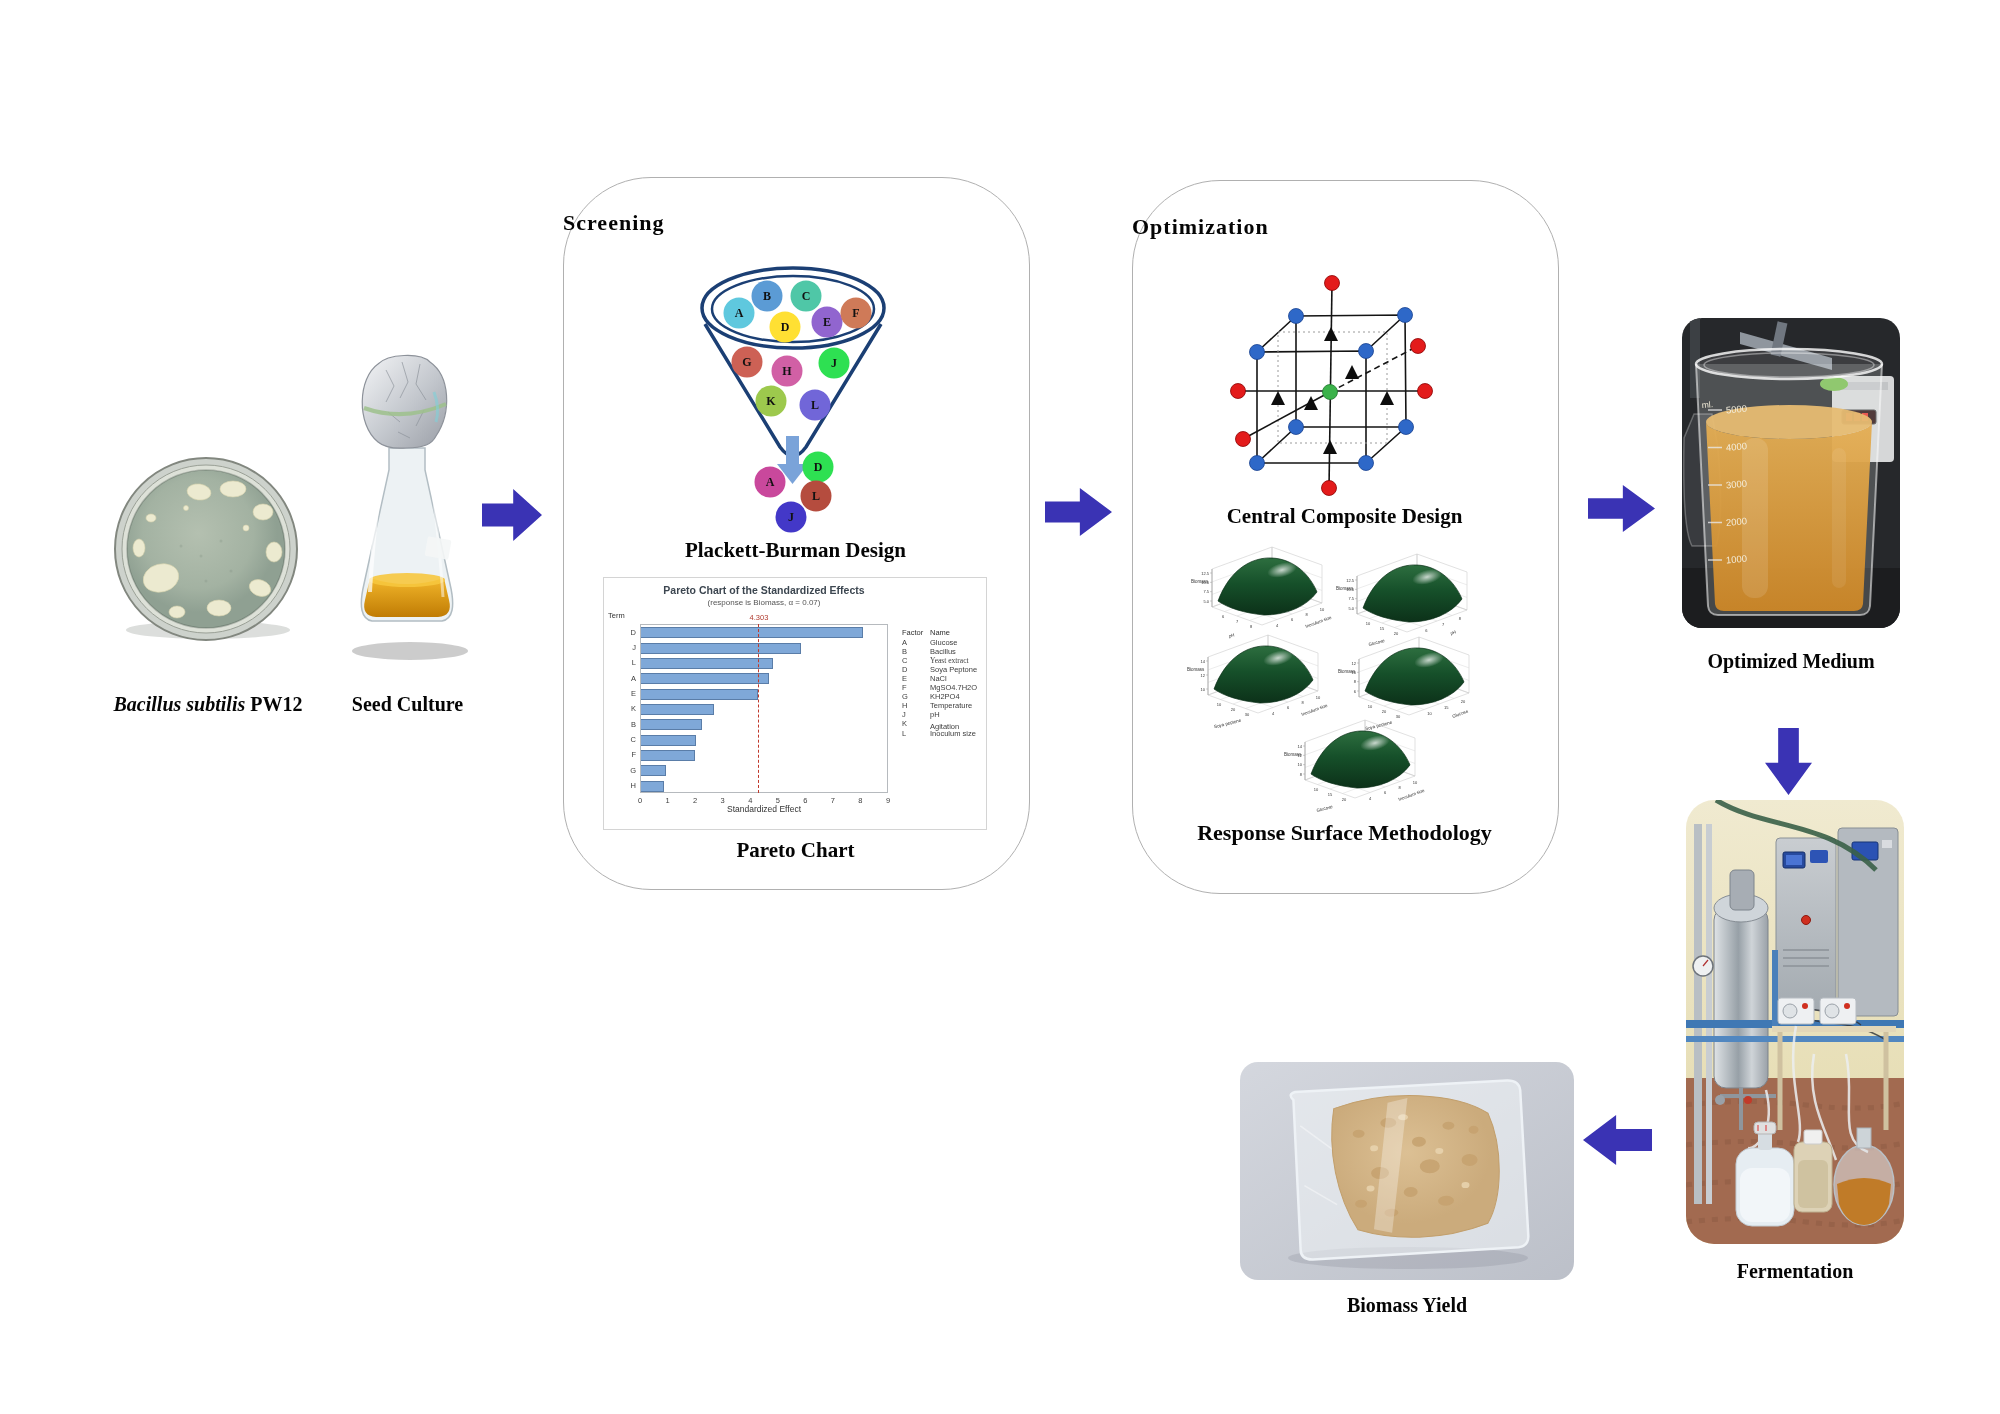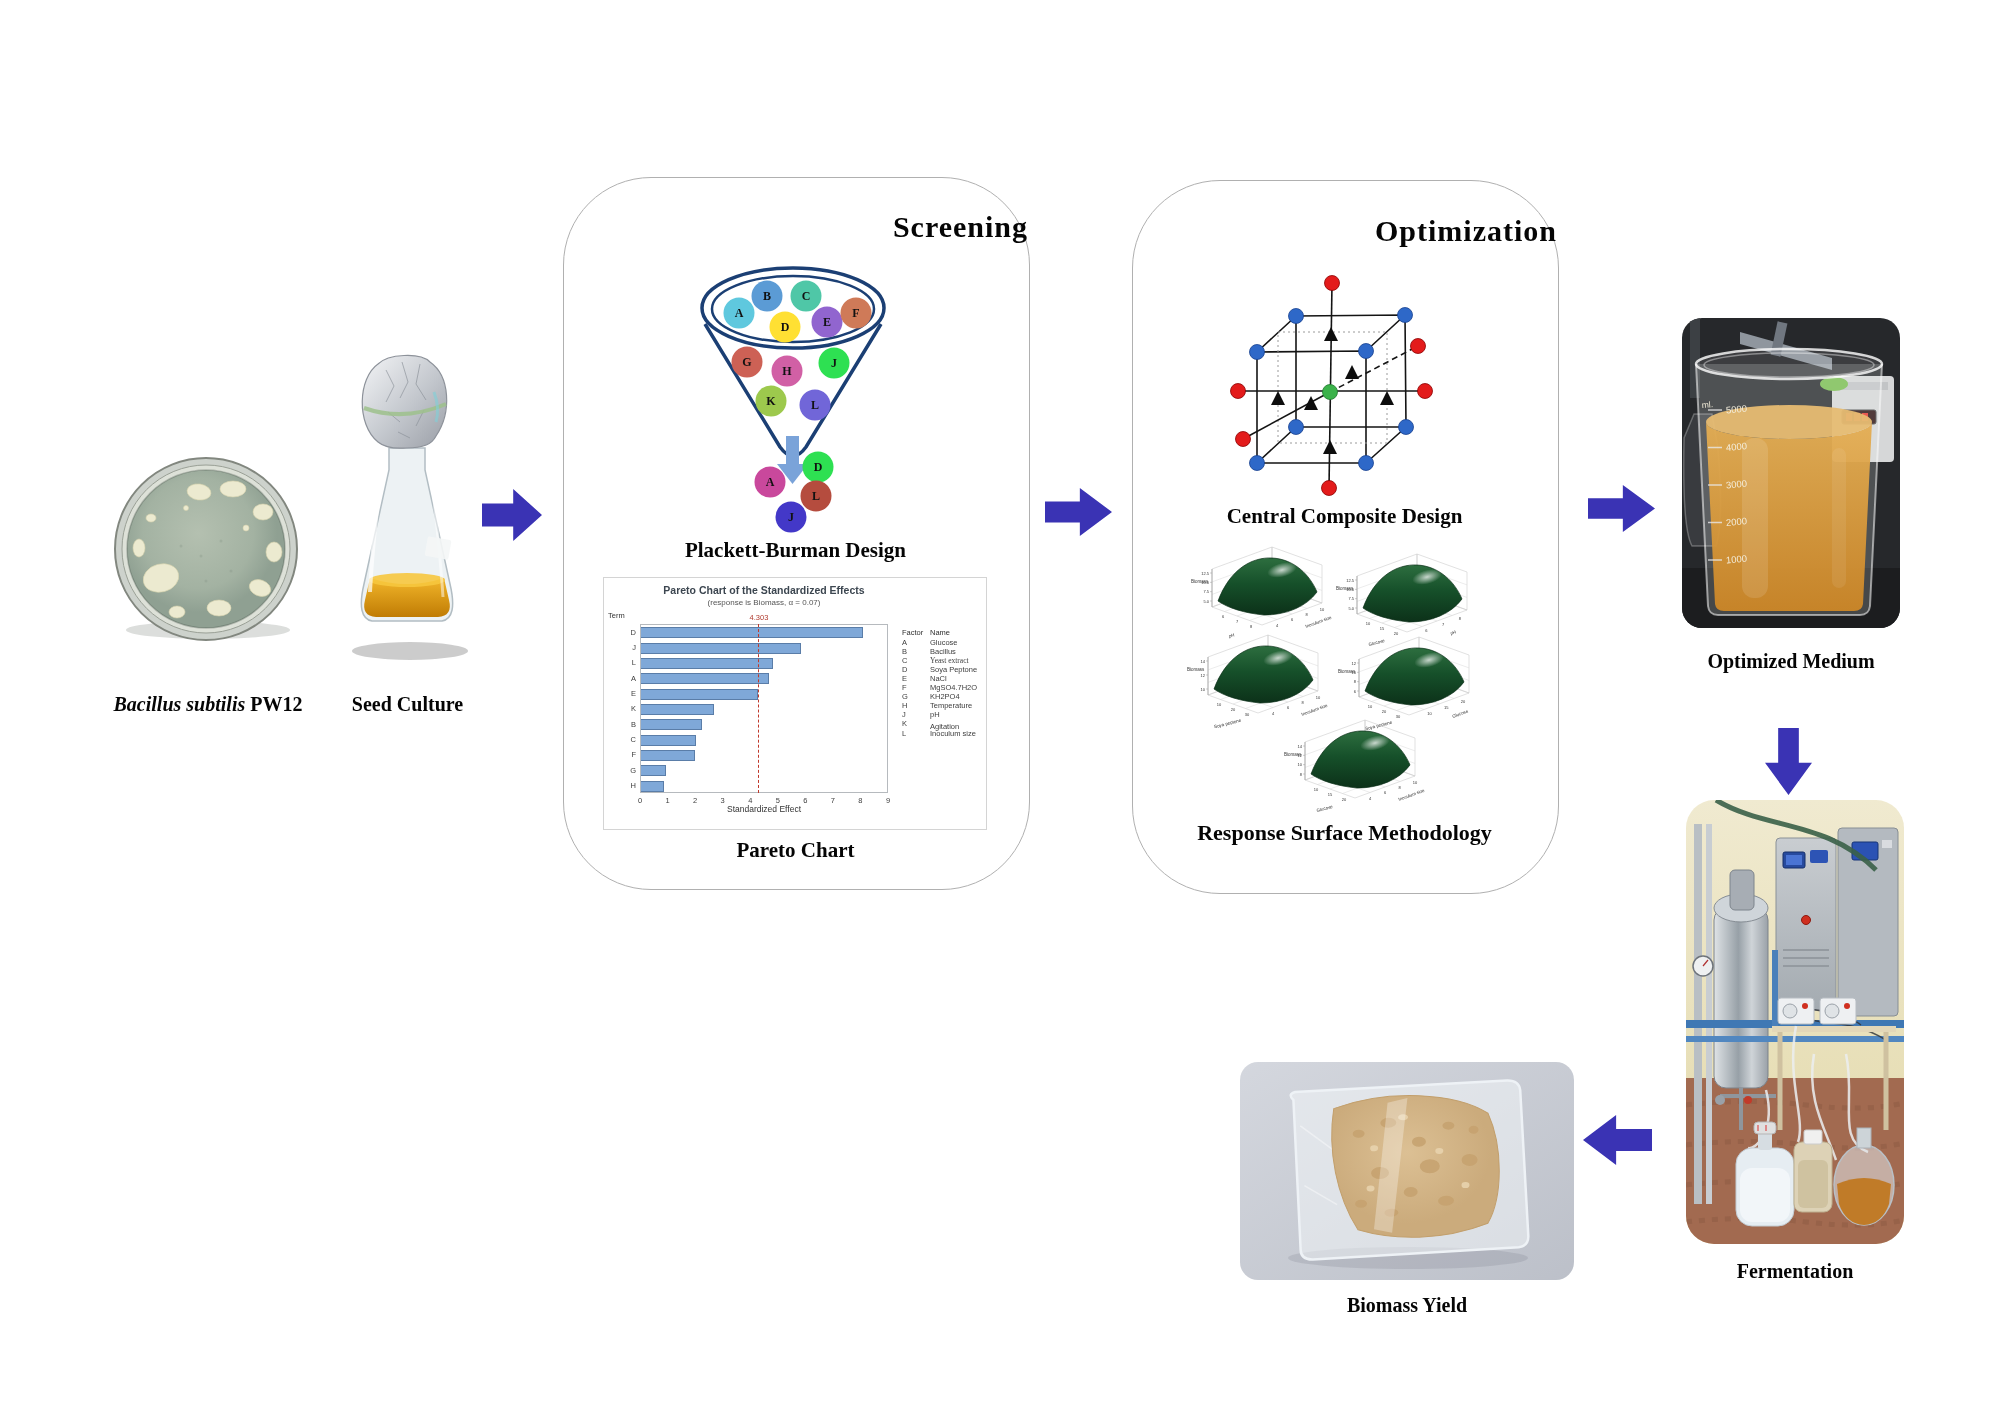--- a/index.html
+++ b/index.html
@@ -1,21 +1,21 @@
 <!DOCTYPE html>
 <html><head>
 <meta charset="utf-8">
 <style>
   html,body{margin:0;padding:0;background:#ffffff}
   #stage{position:relative;width:2000px;height:1414px;background:#fff;overflow:hidden;
          font-family:"Liberation Sans",sans-serif;color:#111}
   .abs{position:absolute}
   .panel{position:absolute;background:#fff;border:1px solid #b0b0b0;border-radius:88px}
-  .panel-title{position:absolute;text-align:right;font-family:"Liberation Serif",serif;
-               font-weight:bold;font-size:30px;letter-spacing:1px;color:#050505}
+  .panel-title{position:absolute;text-align:left;font-family:"Liberation Serif",serif;
+               font-weight:bold;font-size:22px;letter-spacing:1px;color:#050505}
   .caption{position:absolute;text-align:center;font-family:"Liberation Serif",serif;
            font-weight:bold;font-size:21px;color:#050505}
   .photo-label{position:absolute;text-align:center;font-family:"Liberation Serif",serif;
                font-weight:bold;font-size:20px;color:#050505}
   .photo{position:absolute;overflow:hidden;background:#fff}
   .photo svg{display:block}
   .arrow{position:absolute}
   .arrow-right{clip-path:polygon(0 28%,52% 28%,52% 0,100% 50%,52% 100%,52% 72%,0 72%)}
   .arrow-down{clip-path:polygon(28% 0,72% 0,72% 52%,100% 52%,50% 100%,0 52%,28% 52%)}
   .arrow-left{clip-path:polygon(100% 28%,48% 28%,48% 0,0 50%,48% 100%,48% 72%,100% 72%)}

